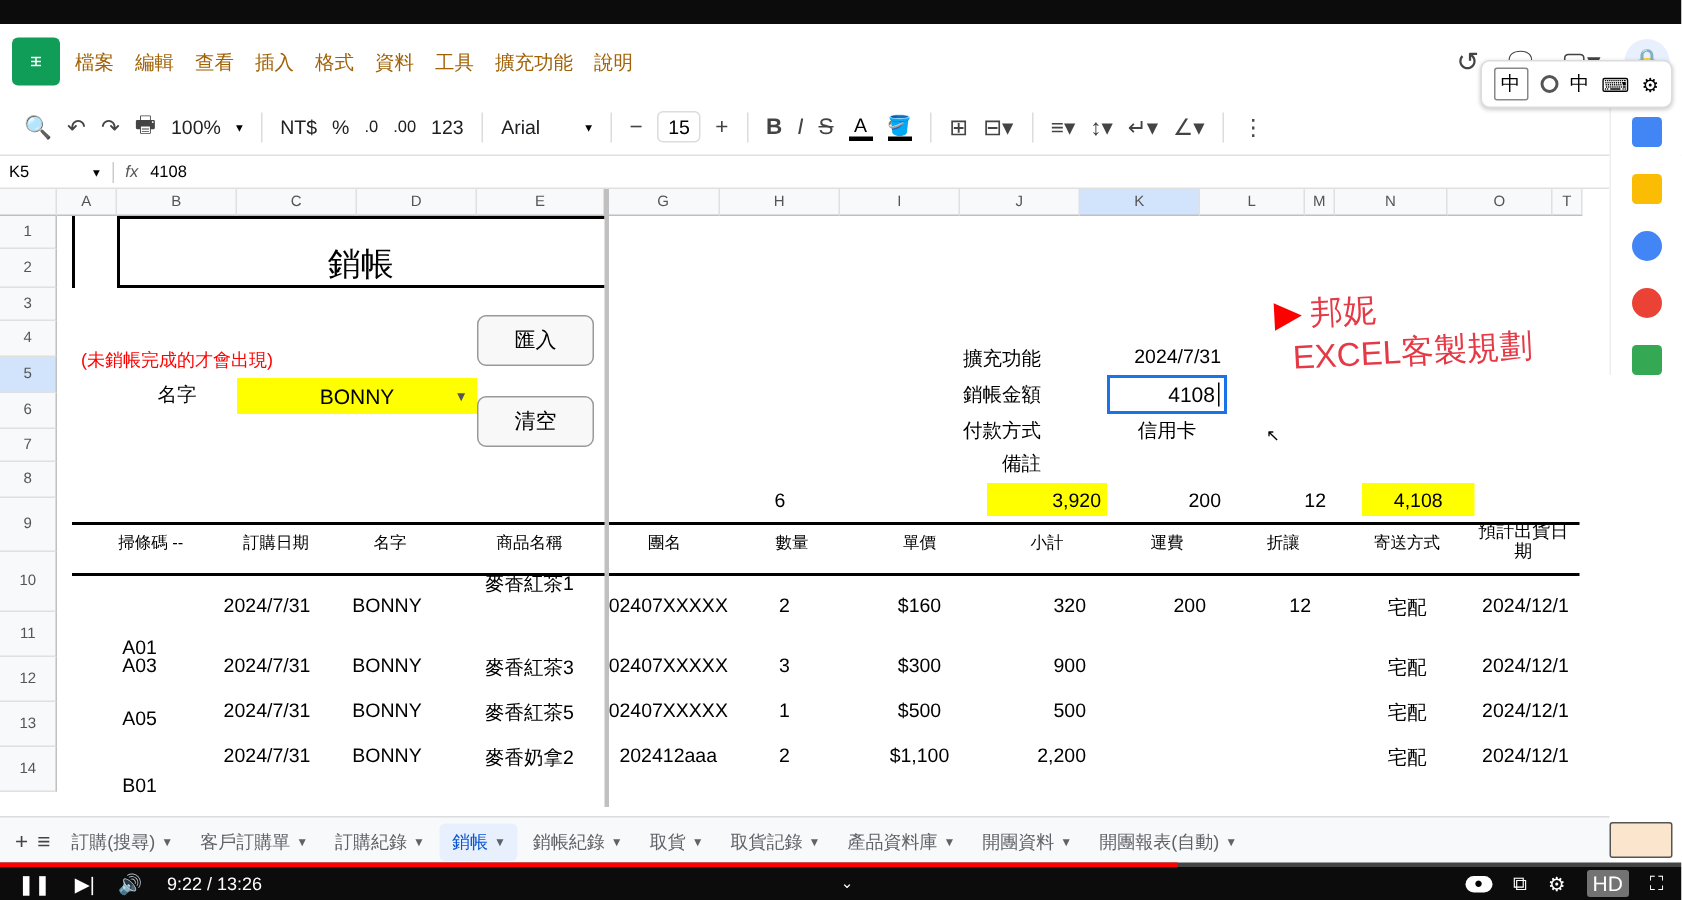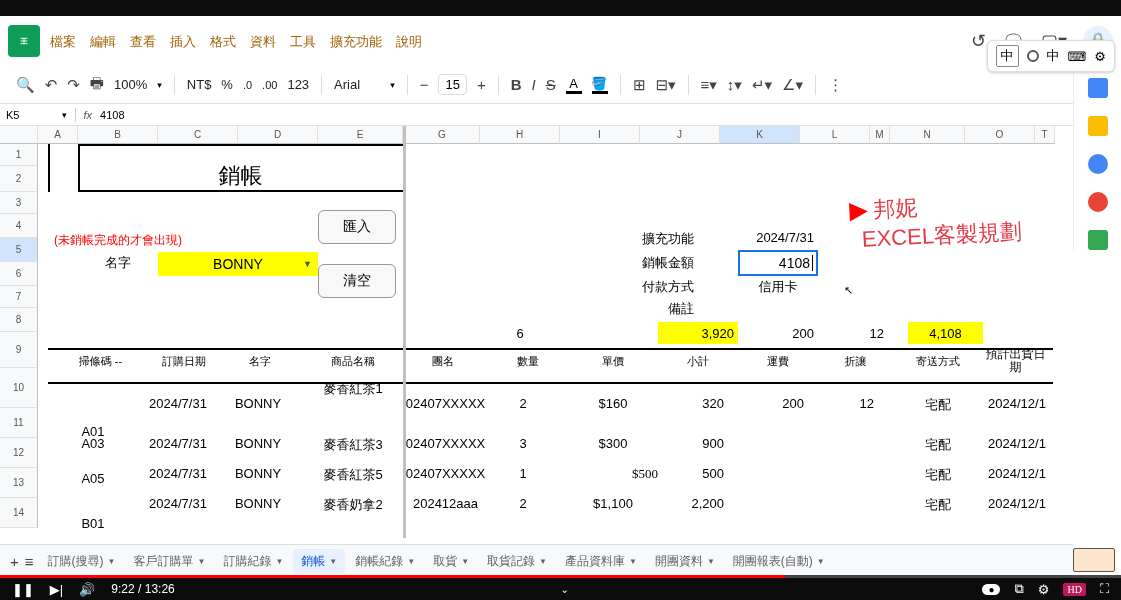--- a/index.html
+++ b/index.html
@@ -60,21 +60,21 @@
 .sheet-tabs { position:absolute; bottom:22px; left:0; right:48px; height:34px; background:#f8f9fa; border-top:1px solid #dadce0; display:flex; align-items:center; padding:0 10px; gap:6px; }
 .stab { display:flex; align-items:center; gap:4px; padding:4px 8px; font-size:12px; color:#5f6368; cursor:pointer; }
 .stab.active { color:#0b57d0; background:#e8f0fe; border-radius:4px; }
 .stab .dd { font-size:8px; color:#5f6368; }
 
 .video-bar { position:absolute; bottom:0; left:0; right:0; height:22px; background:#0c0c0c; display:flex; align-items:center; padding:0 12px; gap:16px; color:#fff; font-size:12px; }
 .vb-icon { color:#fff; font-size:13px; cursor:pointer; }
 .progress { position:absolute; bottom:22px; left:0; right:0; height:3px; background:#444; }
 .progress-fill { height:100%; background:#f00; }
 .vb-right { margin-left:auto; display:flex; gap:14px; align-items:center; }
-.cc-badge { background:#be185d; padding:1px 4px; border-radius:2px; font-size:10px;font-family:Liberation Serif, serif; }
+.cc-badge { background:#737373; padding:1px 4px; border-radius:2px; font-size:14px; }
 
 .thumbnail { position:absolute; bottom:28px; right:6px; width:42px; height:24px; background:#fce5cd; border:1px solid #555; border-radius:2px; }
 
 svg.icon { width:16px; height:16px; }
 </style>
 </head>
 <body>
 
 <div class="top-black"></div>
 
@@ -274,21 +274,21 @@
         <div class="cell num" style="left: 710px; top: 292px; width: 60px;"></div>
         <div class="cell num" style="left: 790px; top: 292px; width: 50px;"></div>
         <div class="cell ctr" style="left: 870px; top: 292px; width: 60px;">宅配</div>
         <div class="cell ctr" style="left: 940px; top: 292px; width: 78px;">2024/12/1</div>
         <div class="cell ctr" style="left: 25px; top: 327px; width: 60px;">A05</div>
         <div class="cell ctr" style="left: 100px; top: 322px; width: 80px;">2024/7/31</div>
         <div class="cell ctr" style="left: 180px; top: 322px; width: 80px;">BONNY</div>
         <div class="cell ctr" style="left: 270px; top: 322px; width: 90px;">麥香紅茶5</div>
         <div class="cell ctr" style="left: 365px; top: 322px; width: 85px;">02407XXXXX</div>
         <div class="cell ctr" style="left: 460px; top: 322px; width: 50px;">1</div>
-        <div class="cell ctr" style="left: 572px; top: 322px; width: 70px; font-family: Liberation Serif, serif;">$500</div>
+        <div class="cell ctr" style="left: 540px; top: 322px; width: 70px;">$500</div>
         <div class="cell num" style="left: 630px; top: 322px; width: 60px;">500</div>
         <div class="cell num" style="left: 710px; top: 322px; width: 60px;"></div>
         <div class="cell num" style="left: 790px; top: 322px; width: 50px;"></div>
         <div class="cell ctr" style="left: 870px; top: 322px; width: 60px;">宅配</div>
         <div class="cell ctr" style="left: 940px; top: 322px; width: 78px;">2024/12/1</div>
         <div class="cell ctr" style="left: 25px; top: 372px; width: 60px;">B01</div>
         <div class="cell ctr" style="left: 100px; top: 352px; width: 80px;">2024/7/31</div>
         <div class="cell ctr" style="left: 180px; top: 352px; width: 80px;">BONNY</div>
         <div class="cell ctr" style="left: 270px; top: 352px; width: 90px;">麥香奶拿2</div>
         <div class="cell ctr" style="left: 365px; top: 352px; width: 85px; text-align: right;">202412aaa</div>

